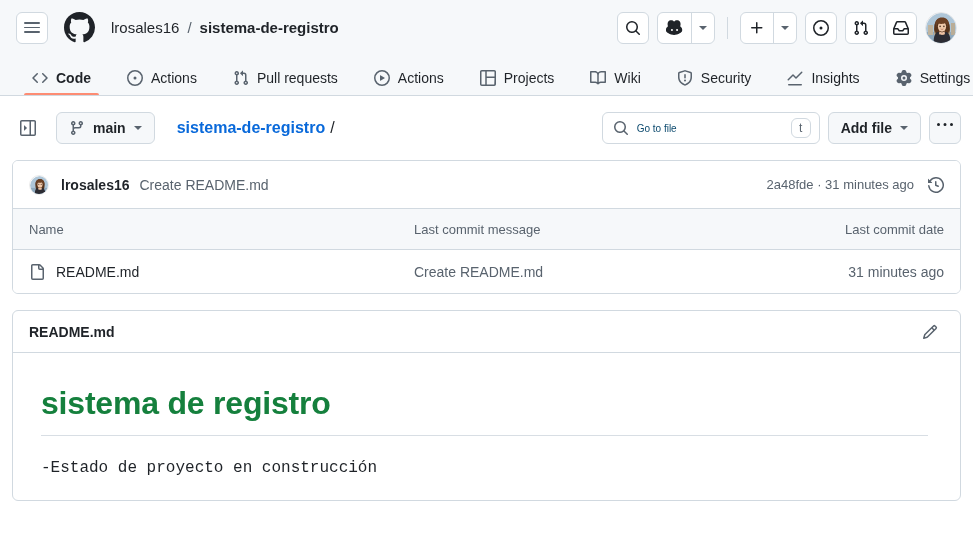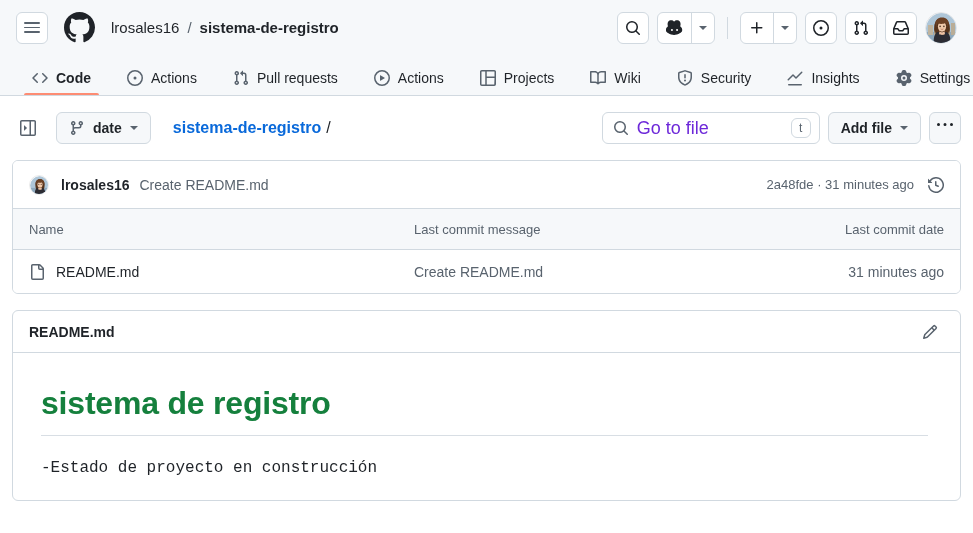--- a/index.html
+++ b/index.html
@@ -227,22 +227,22 @@
     border-radius: 6px;
     background: #ffffff;
     display: flex;
     align-items: center;
     padding: 0 8px 0 10px;
     gap: 8px;
     cursor: text;
   }
   .gotofile .gf-placeholder {
     flex: 1;
-    color: #6d28d9;
-    font-size: 18px;
+    color: #0c4a6e;
+    font-size: 10px;
   }
   .kbd {
     border: 1px solid #d1d9e0;
     border-radius: 6px;
     min-width: 20px;
     height: 20px;
     display: flex; align-items: center; justify-content: center;
     font-size: 12px;
     color: #59636e;
     background: #ffffff;
@@ -642,21 +642,21 @@
           <path d="M1.75 0h12.5C15.216 0 16 .784 16 1.75v12.5A1.75 1.75 0 0 1 14.25 16H1.75A1.75 1.75 0 0 1 0 14.25V1.75C0 .784.784 0 1.75 0ZM1.5 1.75v12.5c0 .138.112.25.25.25H9.5v-13H1.75a.25.25 0 0 0-.25.25Zm9.5-.25v13h3.25a.25.25 0 0 0 .25-.25V1.75a.25.25 0 0 0-.25-.25Z"></path>
         </svg>
     </div>
 
     <div class="branch-btn">
       <span class="nav-icon">
         <svg width="16" height="16" viewBox="0 0 16 16" fill="currentColor">
             <path d="M9.5 3.25a2.25 2.25 0 1 1 3 2.122V6A2.5 2.5 0 0 1 10 8.5H6a1 1 0 0 0-1 1v1.128a2.251 2.251 0 1 1-1.5 0V5.372a2.25 2.25 0 1 1 1.5 0v1.836A2.493 2.493 0 0 1 6 7h4a1 1 0 0 0 1-1v-.628A2.25 2.25 0 0 1 9.5 3.25Zm-6 0a.75.75 0 1 0 1.5 0 .75.75 0 0 0-1.5 0Zm8.25-.75a.75.75 0 1 0 0 1.5.75.75 0 0 0 0-1.5ZM4.25 12a.75.75 0 1 0 0 1.5.75.75 0 0 0 0-1.5Z"></path>
           </svg>
       </span>
-      <span>date</span>
+      <span>main</span>
       <span class="caret-tri"></span>
     </div>
 
     <div class="path-breadcrumb">
       <span class="path-repo">sistema-de-registro</span>
       <span class="path-slash">/</span>
     </div>
 
     <div class="toolbar-right">
 

